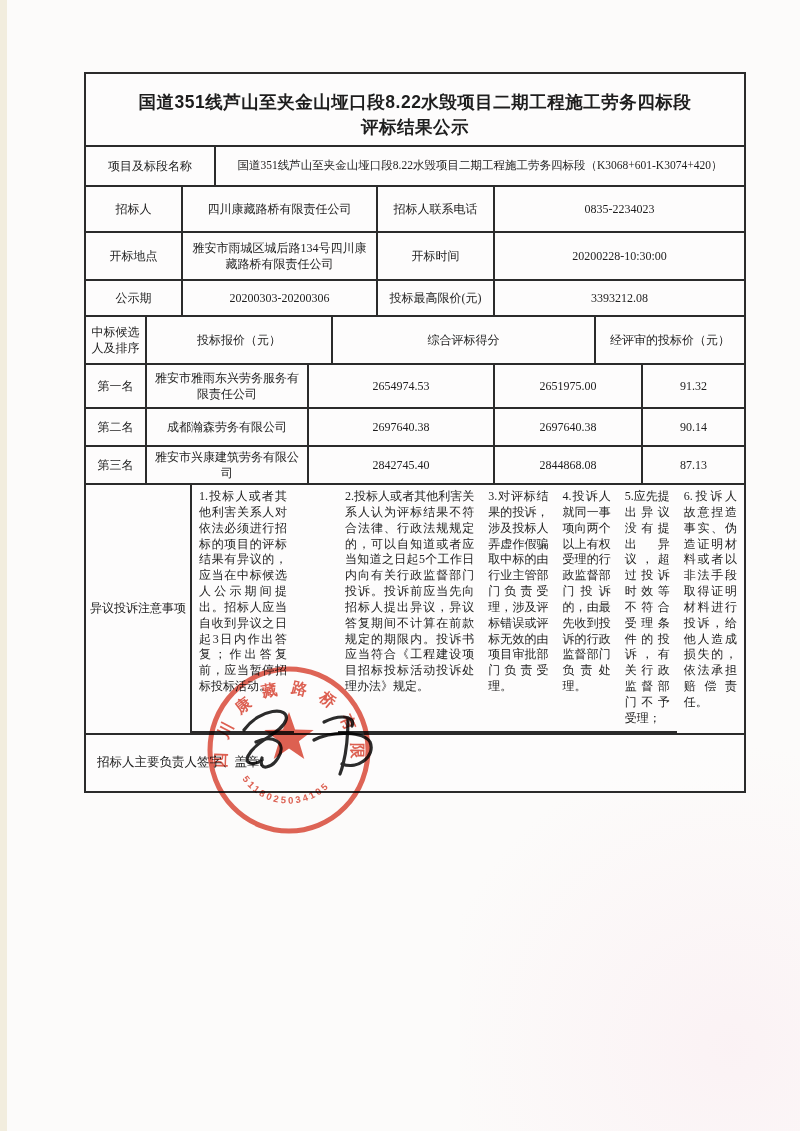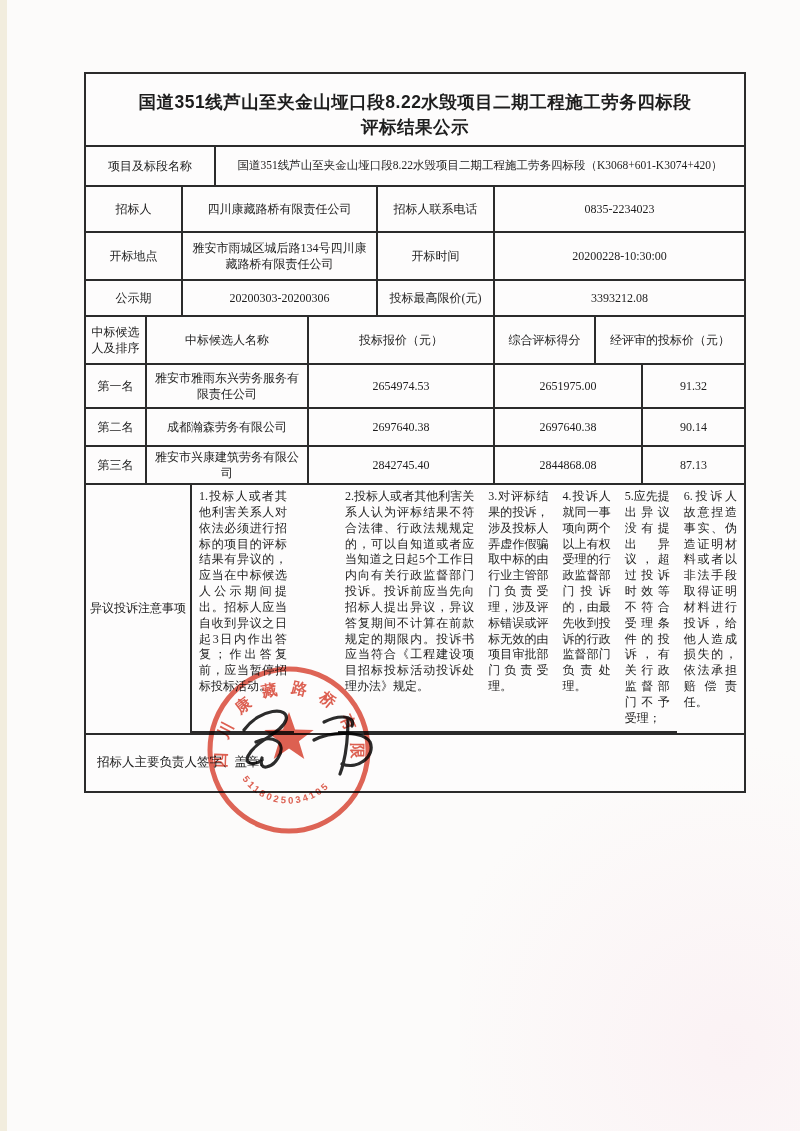--- a/index.html
+++ b/index.html
@@ -107,21 +107,20 @@
 
   <div class="tr h34">
     <div class="td w97">公示期</div>
     <div class="td w195">20200303-20200306</div>
     <div class="td w117">投标最高限价(元)</div>
     <div class="td grow">3393212.08</div>
   </div>
 
   <div class="tr h46">
     <div class="td w61">中标候选人及排序</div>
-    <div class="td w162">中标候选人名称</div>
     <div class="td w158">投标报价（元）</div>
     <div class="td grow">综合评标得分</div>
     <div class="td w148">经评审的投标价（元）</div>
   </div>
 
   <div class="tr h42">
     <div class="td w61">第一名</div>
     <div class="td w162">雅安市雅雨东兴劳务服务有限责任公司</div>
     <div class="td w158">2654974.53</div>
     <div class="td w148">2651975.00</div>

